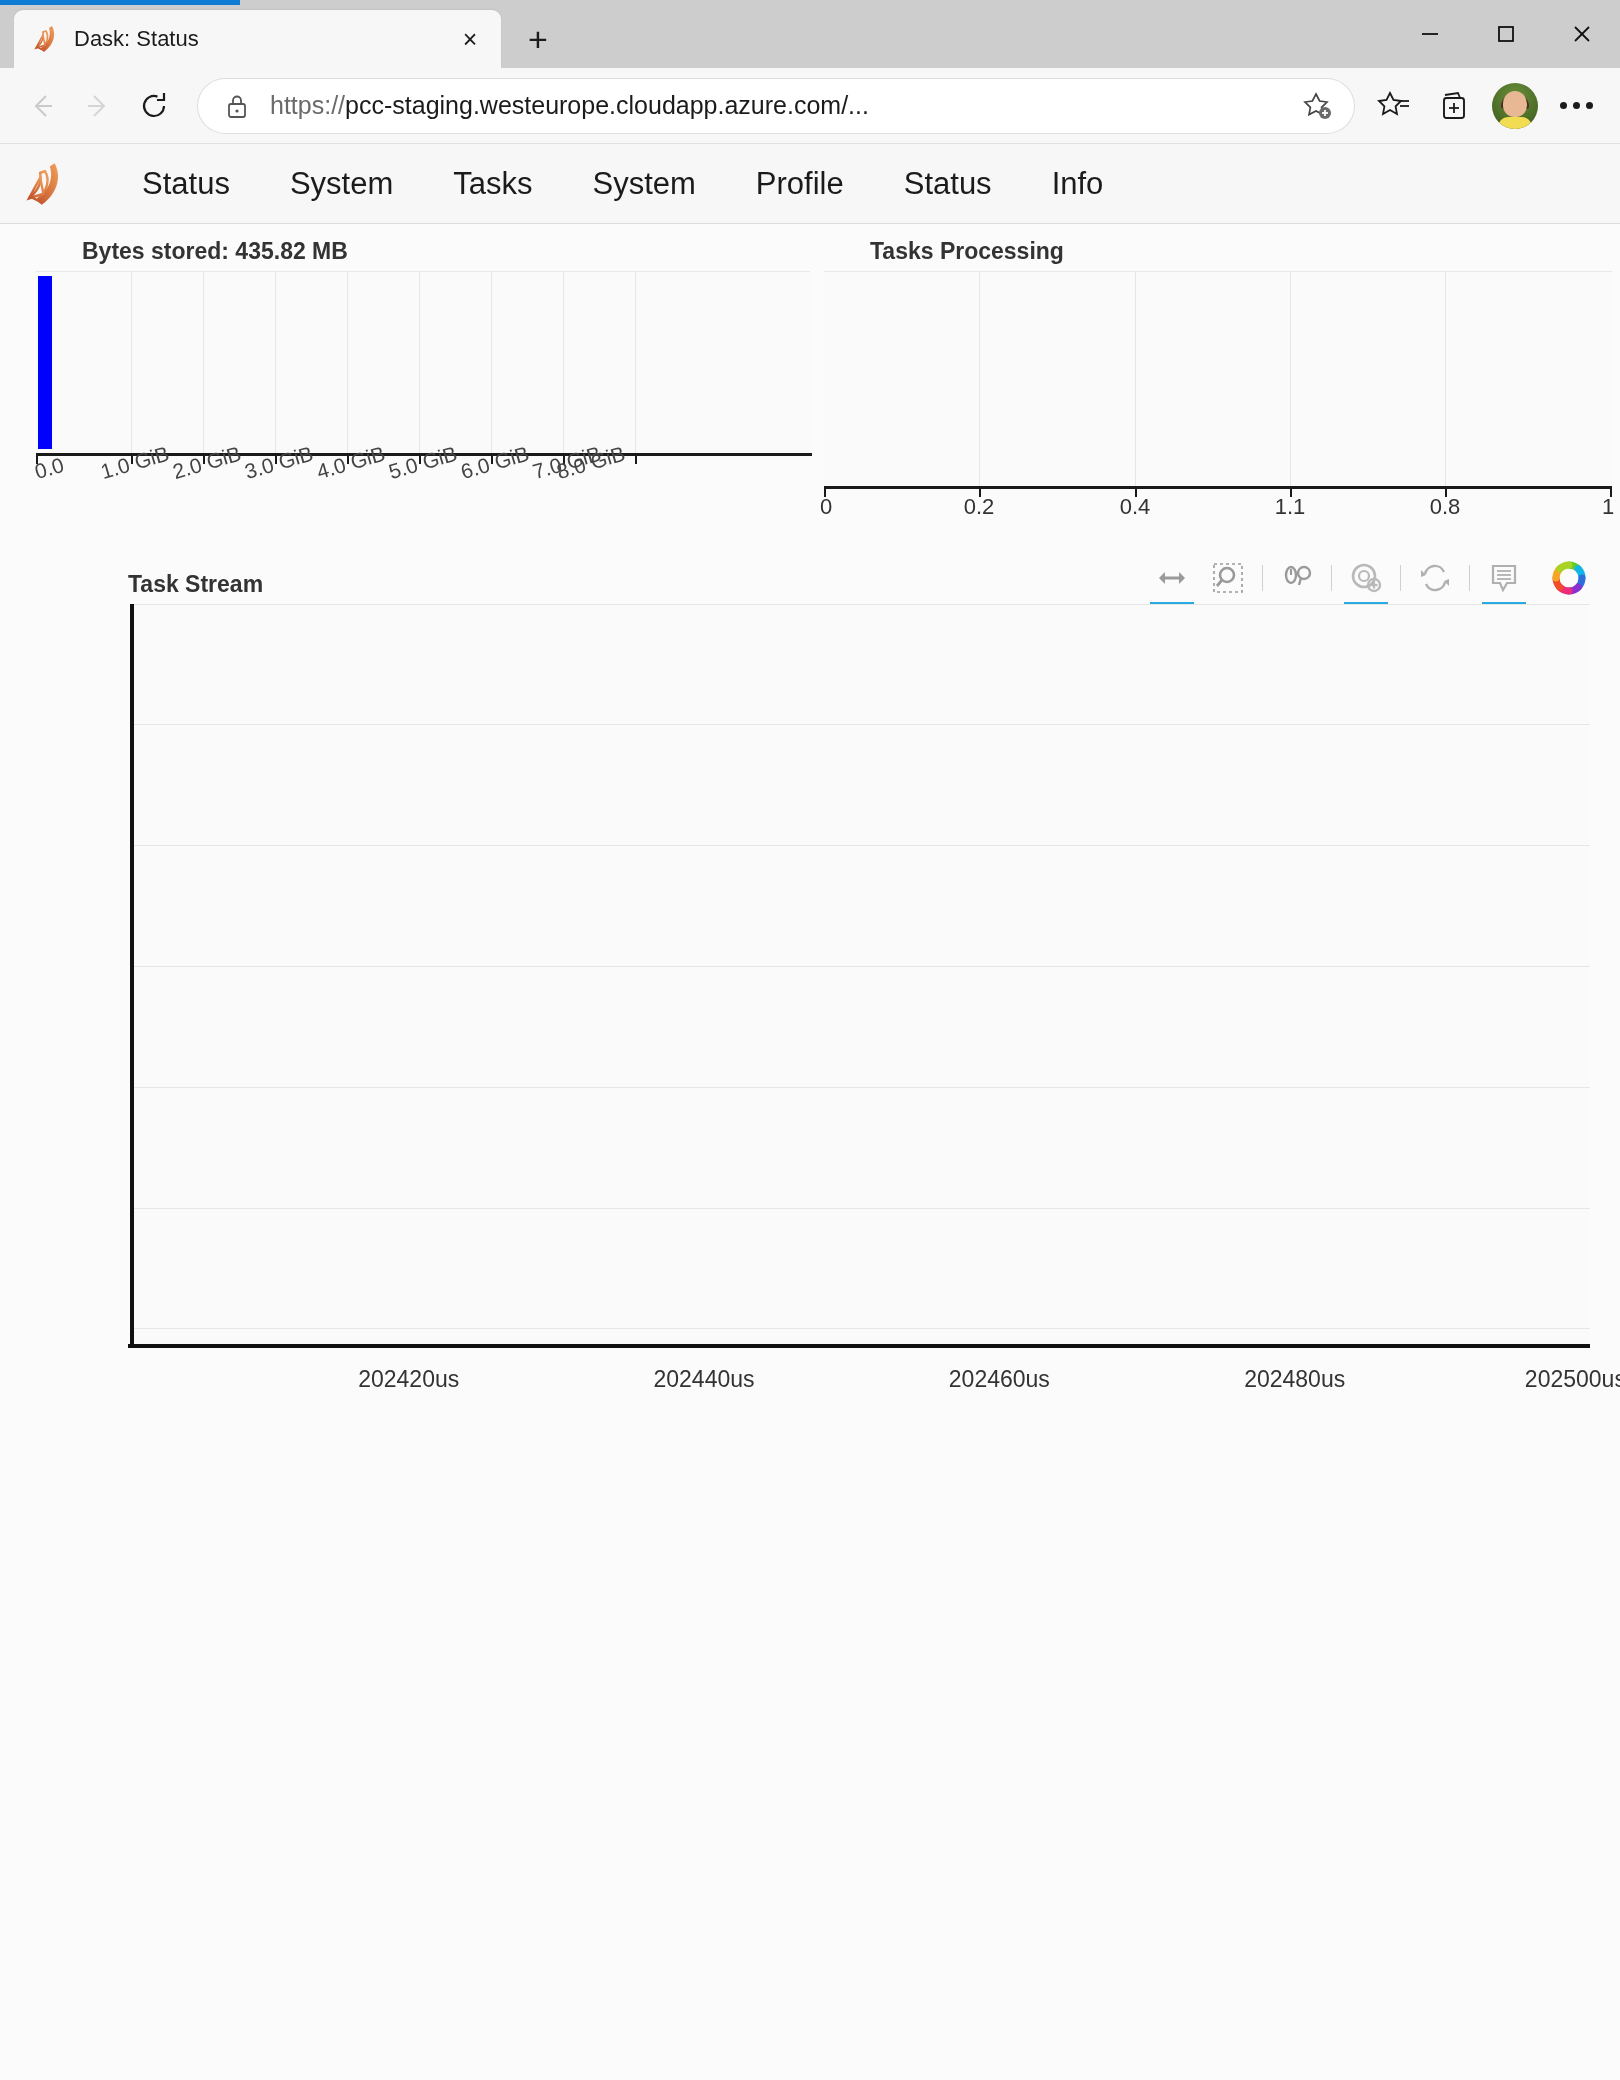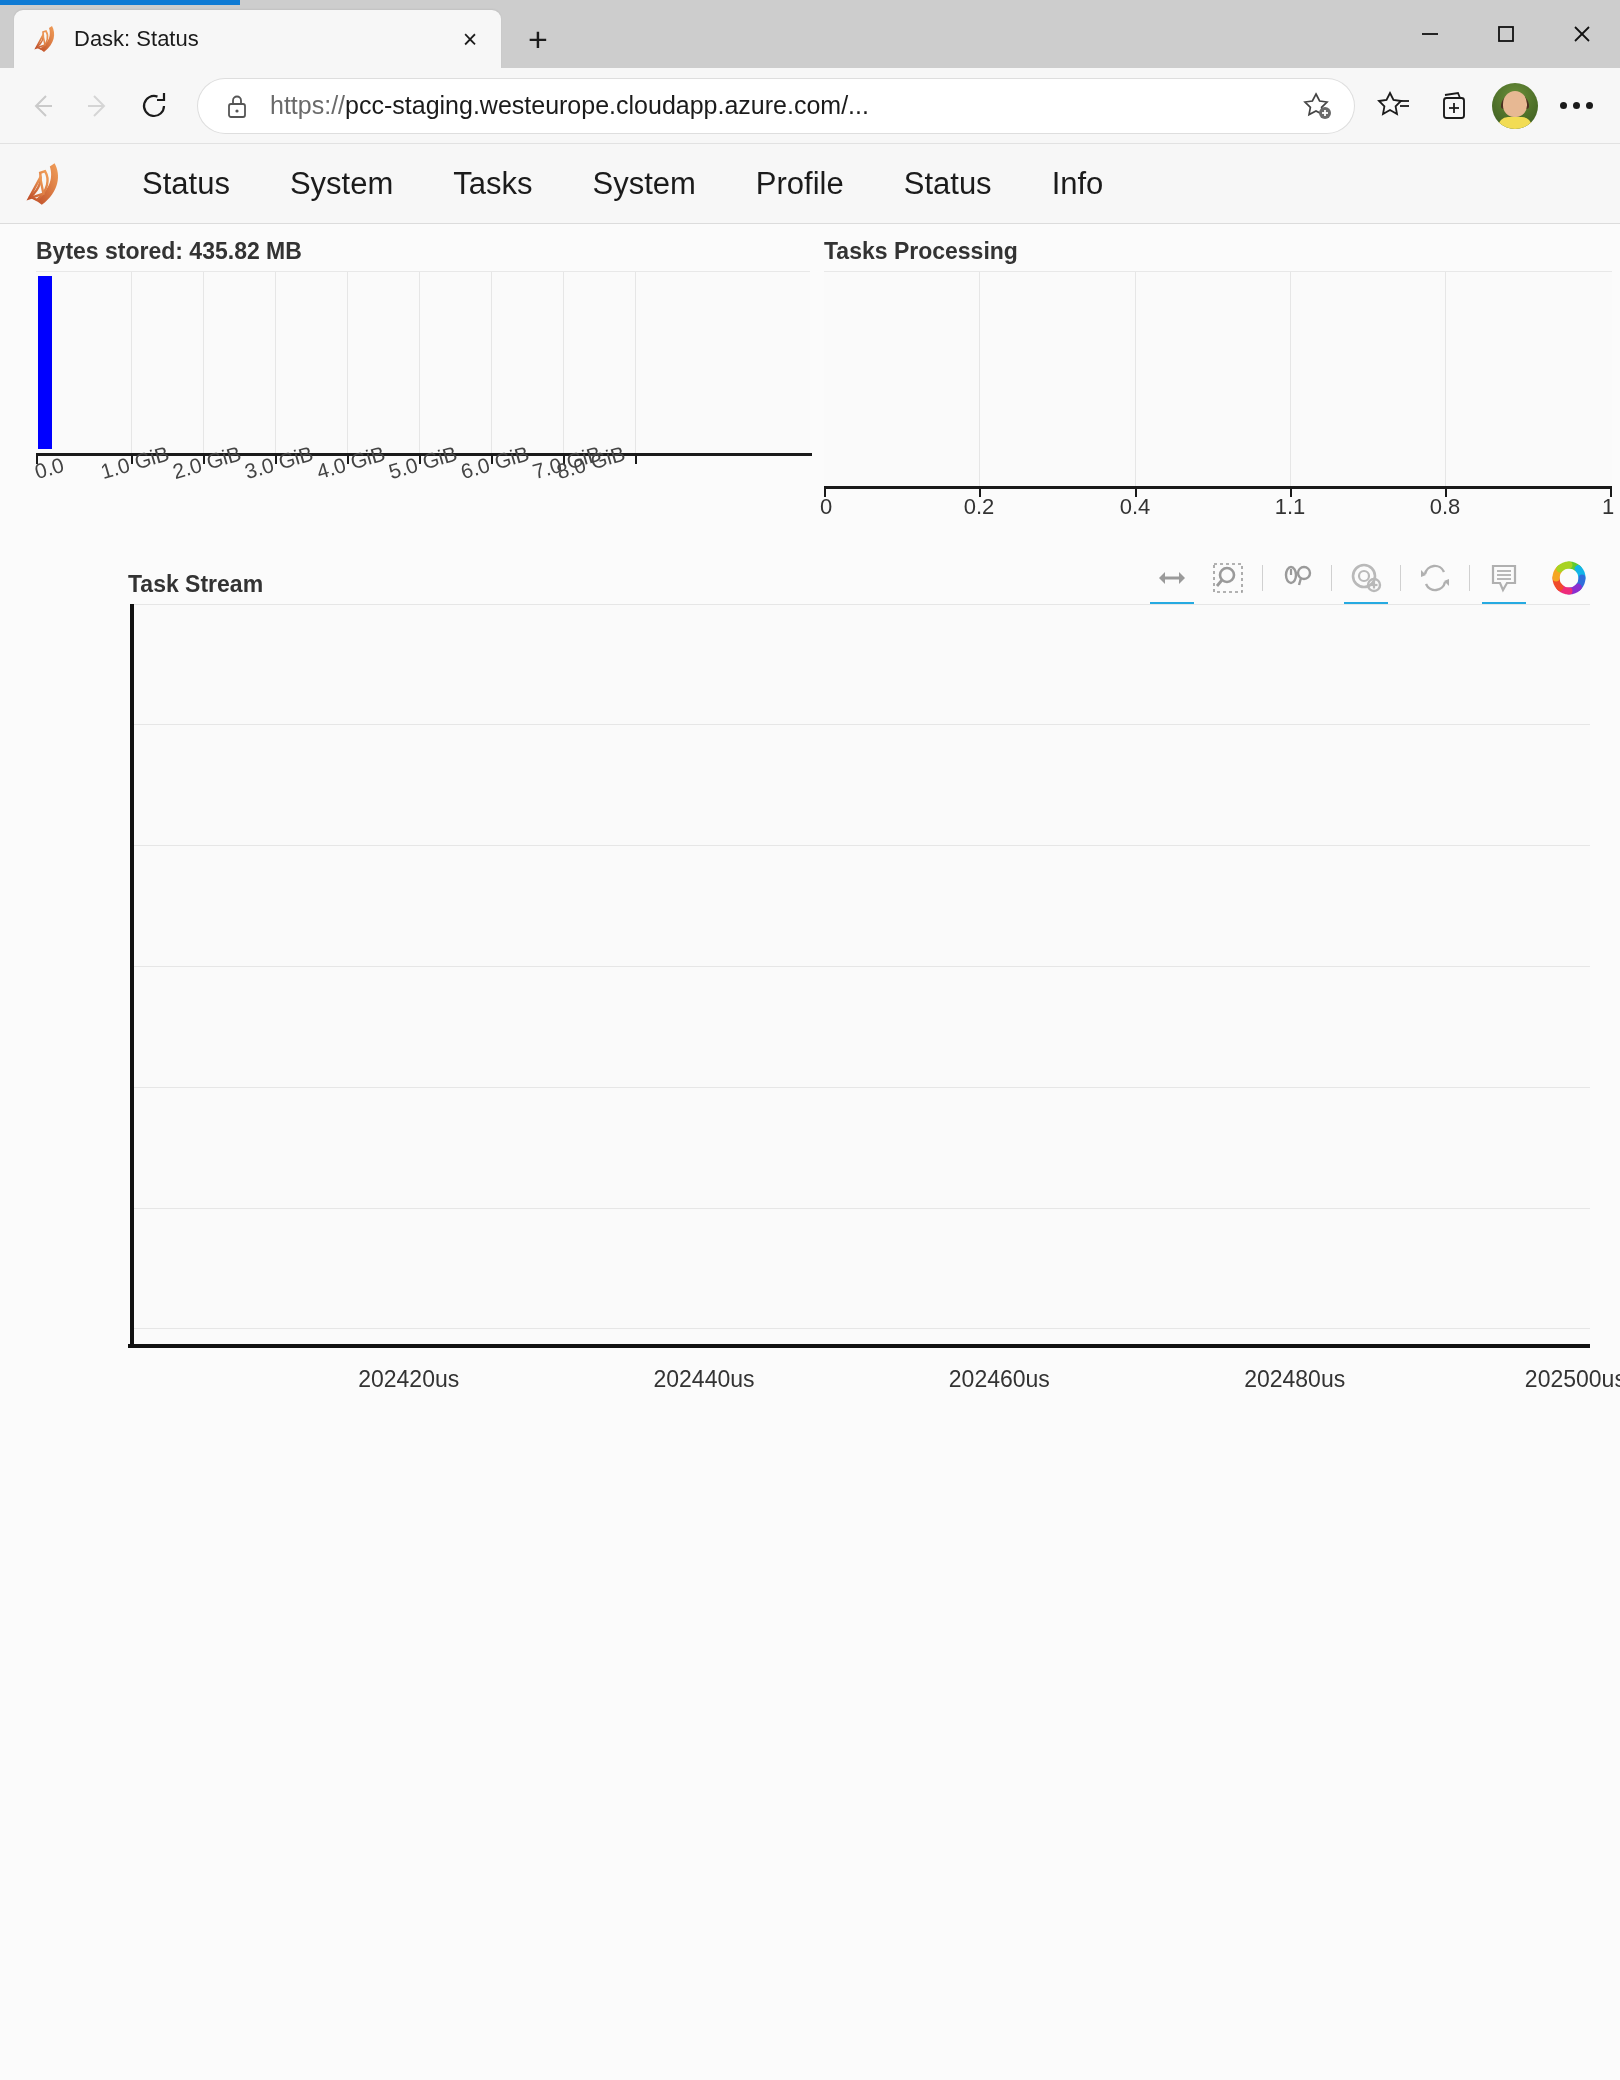--- a/index.html
+++ b/index.html
@@ -119,20 +119,21 @@
   }
 
   
   .page { background:#fbfbfb; height: calc(2080px - 68px - 76px - 80px); position:relative; }
 
   .row-top { display:flex; height: 330px; }
   .panel { position:relative; }
   .panel-title {
     font-size: 23px; font-weight: bold; color:#333;
     padding: 14px 0 6px 0;
+    margin-left: 46px;
   }
 
   
   .bytes-panel { width: 810px; padding-left: 36px; }
   .bytes-plot {
     position:relative; width: 774px; height: 182px;
     background:#fafafa;
     border-top:1px solid #e8e8e8;
   }
   .vgrid { position:absolute; top:0; bottom:0; width:1px; background:#e6e6e6; }

